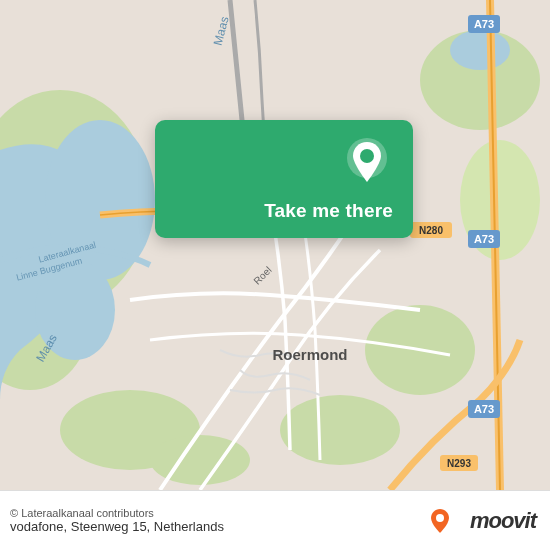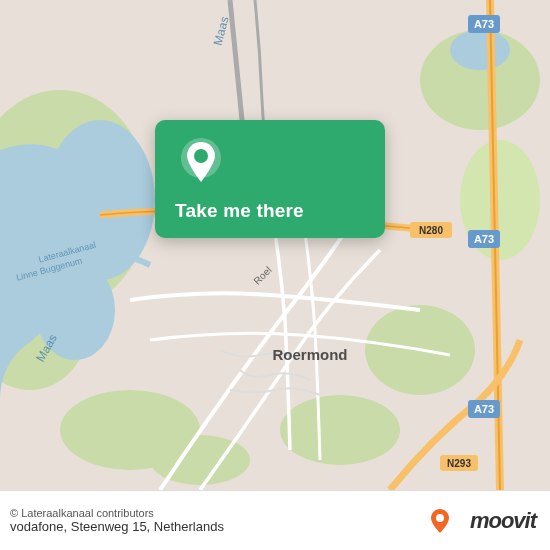--- a/index.html
+++ b/index.html
@@ -19,26 +19,26 @@
       height: 100%;
       position: absolute;
       top: 0; left: 0;
     }
 
     
     #cta-popup {
       position: absolute;
       top: 120px;
       left: 155px;
-      width: 230px;
+      width: 258px;
       background: #2eaa6e;
       border-radius: 10px;
       display: flex;
       flex-direction: column;
-      align-items: flex-start;
+      align-items: flex-end;
       padding: 18px 20px 16px 20px;
       box-shadow: 0 4px 16px rgba(0,0,0,0.25);
       z-index: 10;
     }
 
     #location-pin-icon {
       width: 52px;
       height: 52px;
       margin-bottom: 10px;
     }

